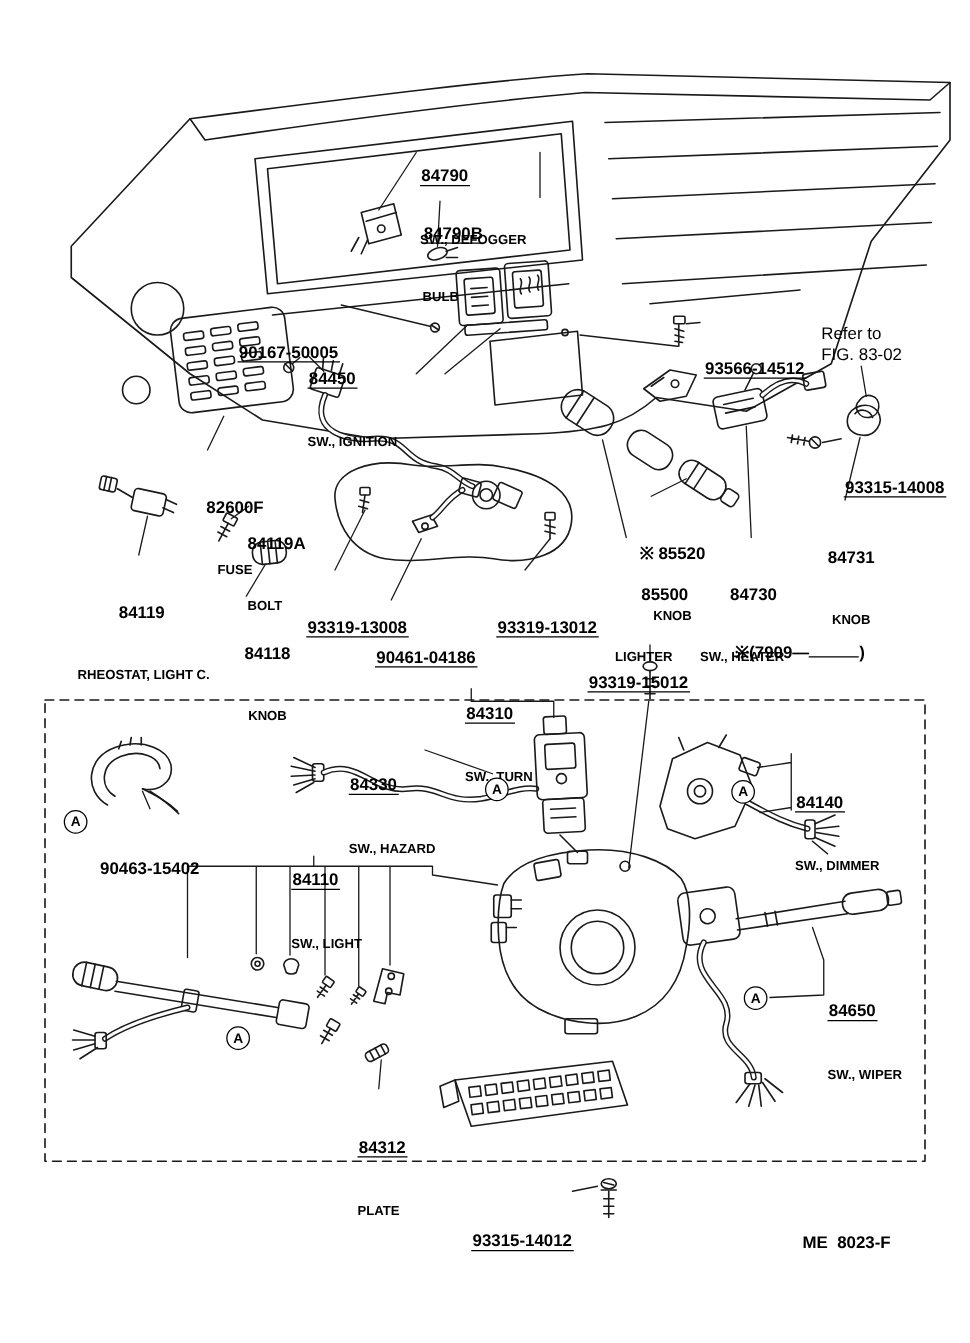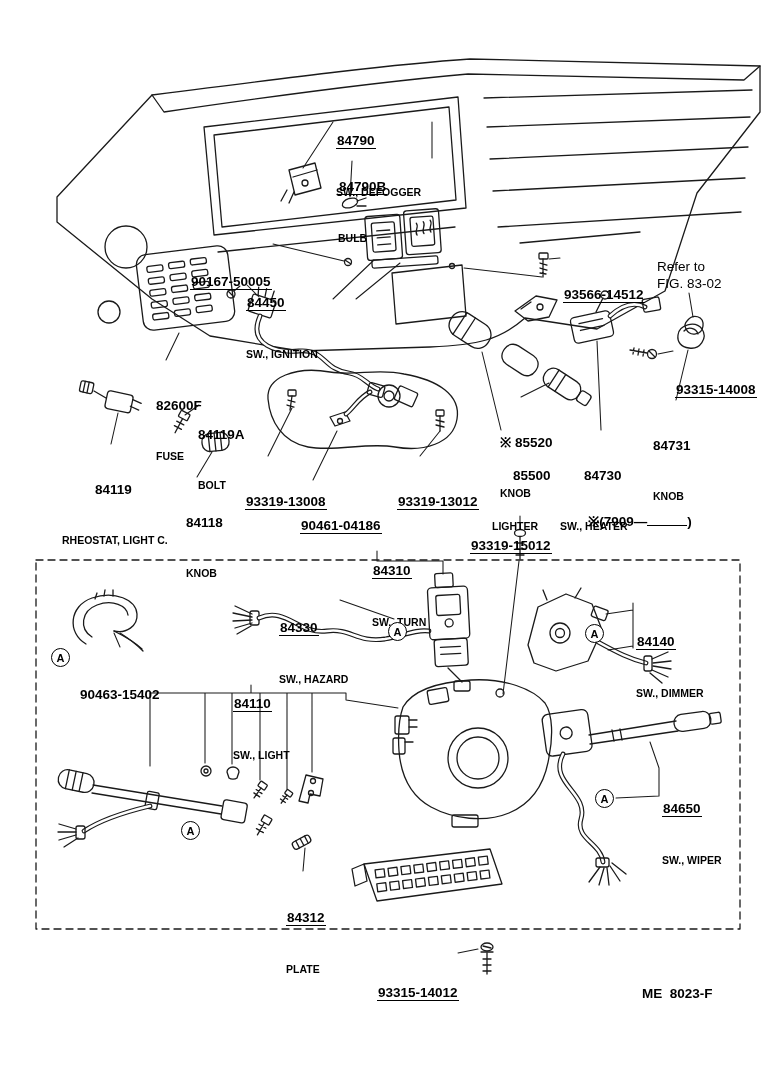--- a/index.html
+++ b/index.html
@@ -9,21 +9,21 @@
   }
   #stage{position:absolute;inset:0;}
   svg.art{position:absolute;top:0;left:0;}
   svg .ln{stroke:#1a1a1a;fill:none;stroke-width:1.3;stroke-linecap:round;stroke-linejoin:round;}
   svg .thin{stroke-width:1.05;}
   svg .co{stroke:#1a1a1a;stroke-width:4.8;fill:none;stroke-linecap:round;}
   svg .ci{stroke:#ffffff;stroke-width:2.5;fill:none;stroke-linecap:round;}
   .lbl{position:absolute;font-weight:bold;line-height:1.15;white-space:pre;}
   .lbl .no{font-size:13.5px;display:block;}
   .lbl .ds{font-size:10.5px;display:block;}
-  .lbl.center{}
+  .lbl.center{text-align:center;}
   .ul{border-bottom:1.4px solid #000;display:inline-block;padding:0 1px 0 1px;}
   .inline-no{display:inline-block;}
   .gapline{display:inline-block;width:40px;border-bottom:1.4px solid #000;height:11px;}
   .amark{
     position:absolute;width:17px;height:17px;border:1.7px solid #000;border-radius:50%;
     display:flex;align-items:center;justify-content:center;
     font-size:11px;font-weight:bold;background:#fff;z-index:3;
   }
   .refer{position:absolute;font-weight:normal;font-size:13.5px;line-height:1.25;}
   .footer-code{position:absolute;font-weight:bold;font-size:13.5px;white-space:pre;}

